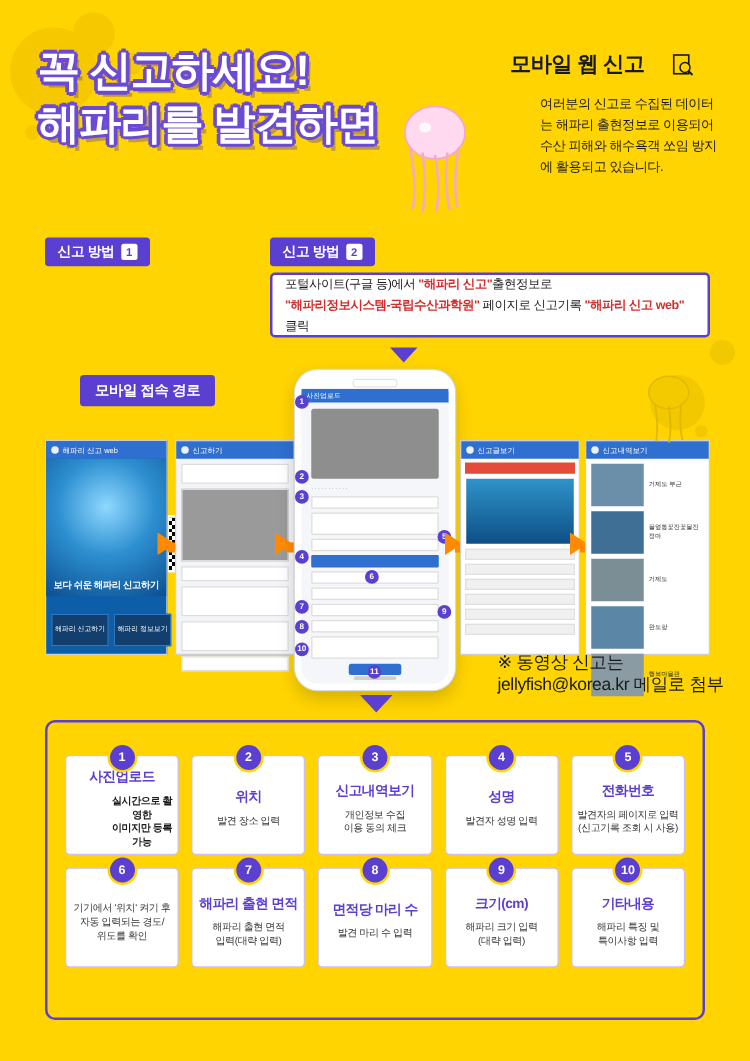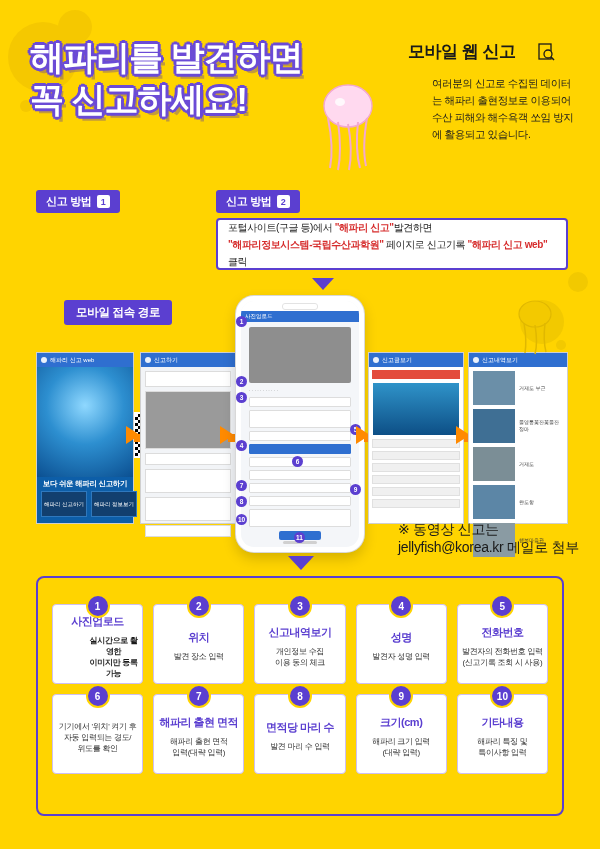--- a/index.html
+++ b/index.html
@@ -91,21 +91,21 @@
   .scr{position:absolute;background:#fff;border:1px solid #cfcfcf;box-sizing:border-box;}
   .scr-hd{height:14px;background:#2f6fd0;color:#fff;font-size:6px;display:flex;align-items:center;padding:0 4px;gap:3px;}
   .scr-hd .dot{width:6px;height:6px;border-radius:50%;background:#fff;opacity:.9;}
 
   
   .s1{left:36px;top:352px;width:98px;height:172px;background:#0d5ea8;}
   .s1 .jelly-photo{
     position:absolute;left:0;top:14px;width:96px;height:110px;
     background:radial-gradient(circle at 50% 35%,#8fd8ff 0%,#2d8fd0 45%,#0b4f91 100%);
   }
-  .s1 .cap{position:absolute;left:0;top:126px;width:96px;text-align:center;color:#fff;font-size:7.5px;font-weight:bold;letter-spacing:-.3px;}
+  .s1 .cap{position:absolute;left:0;top:110px;width:96px;text-align:center;color:#fff;font-size:7.5px;font-weight:bold;letter-spacing:-.3px;}
   .s1 .btns{position:absolute;left:4px;bottom:6px;display:flex;gap:4px;}
   .s1 .btn{width:44px;height:24px;background:#123f6e;border:1px solid #2f78bd;color:#fff;font-size:5.5px;display:flex;align-items:center;justify-content:center;text-align:center;line-height:7px;}
 
   
   .s2{left:140px;top:352px;width:96px;height:172px;background:#f2f4f7;}
   .s2 .blk{margin:4px;background:#fff;border:1px solid #dcdcdc;}
 
   
   .phone{
     position:absolute;left:236px;top:296px;width:128px;height:256px;
@@ -179,22 +179,22 @@
 
   <div class="blob b1"></div>
   <div class="blob b2"></div>
   <div class="blob b3"></div>
   <div class="blob b4"></div>
   <div class="blob b5"></div>
   <div class="blob b6"></div>
   <div class="blob b7"></div>
 
   <div class="headline">
+    <div class="l">꼭 신고하세요!</div>
     <div class="l">해파리를 발견하면</div>
-    <div class="l">꼭 신고하세요!</div>
   </div>
 
   <svg class="jelly-main" viewBox="0 0 60 95">
     <ellipse cx="30" cy="28" rx="24" ry="21" fill="#ffd9ef" stroke="#f3a8d0" stroke-width="1.4"></ellipse>
     <ellipse cx="22" cy="24" rx="5" ry="4" fill="#fff" opacity=".8"></ellipse>
     <path d="M10 40 q6 30 2 50" stroke="#f3a8d0" stroke-width="2" fill="none"></path>
     <path d="M20 44 q4 28 0 48" stroke="#f3a8d0" stroke-width="2" fill="none"></path>
     <path d="M30 46 q5 26 1 46" stroke="#f3a8d0" stroke-width="2" fill="none"></path>
     <path d="M40 44 q-3 28 2 46" stroke="#f3a8d0" stroke-width="2" fill="none"></path>
     <path d="M49 40 q-5 30 -1 48" stroke="#f3a8d0" stroke-width="2" fill="none"></path>
@@ -220,21 +220,21 @@
     <div class="qr"></div>
   </div>
 
   <div class="m2">
     <span class="tag">
       <span>신고 방법</span>
       <span class="num">2</span>
     </span>
     <div class="panel">
       <div class="m2-line">
-        <span>포털사이트(구글 등)에서 </span><span class="hl">"해파리 신고"</span><span>발견하면</span>
+        <span>포털사이트(구글 등)에서 </span><span class="hl">"해파리 신고"</span><span>출현정보로</span>
       </div>
       <div class="m2-line">
         <span class="hl">"해파리정보시스템-국립수산과학원"</span><span> 페이지로 신고기록 </span><span class="hl">"해파리 신고 web"</span><span> 클릭</span>
       </div>
     </div>
   </div>
 
   <div class="arrow-dn"></div>
 
   <div class="route-tag">
@@ -393,21 +393,21 @@
 
       <div class="cell">
         <div class="badge">4</div>
         <div class="h">성명</div>
         <div class="d" style="white-space:pre-line">발견자 성명 입력</div>
       </div>
 
       <div class="cell">
         <div class="badge">5</div>
         <div class="h">전화번호</div>
-        <div class="d" style="white-space:pre-line">발견자의 전화번호 입력
+        <div class="d" style="white-space:pre-line">발견자의 페이지로 입력
 (신고기록 조회 시 사용)</div>
       </div>
 
       <div class="cell">
         <div class="badge">6</div>
         <div class="d" style="white-space:pre-line">기기에서 '위치' 켜기 후
 자동 입력되는 경도/
 위도를 확인</div>
       </div>
 

